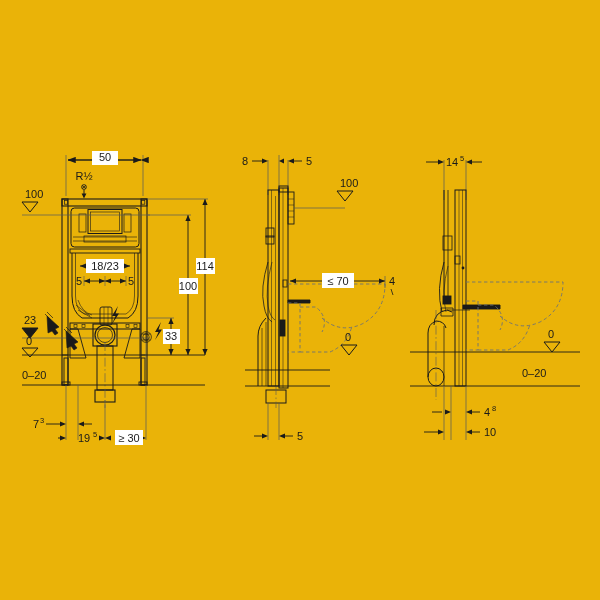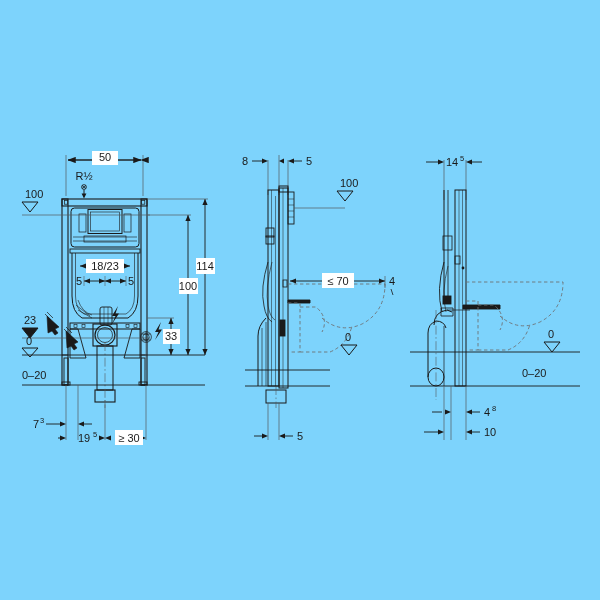--- a/index.html
+++ b/index.html
@@ -10,21 +10,21 @@
   body {
     width: 600px;
     height: 600px;
     font-family: "Liberation Sans", sans-serif;
     overflow: hidden;
   }
   #sheet {
     position: relative;
     width: 600px;
     height: 600px;
-    background: #7dd3fc;
+    background: #eab308;
   }
   svg.drawing {
     position: absolute;
     left: 0;
     top: 0;
     width: 600px;
     height: 600px;
     display: block;
   }
   .dimtext {

